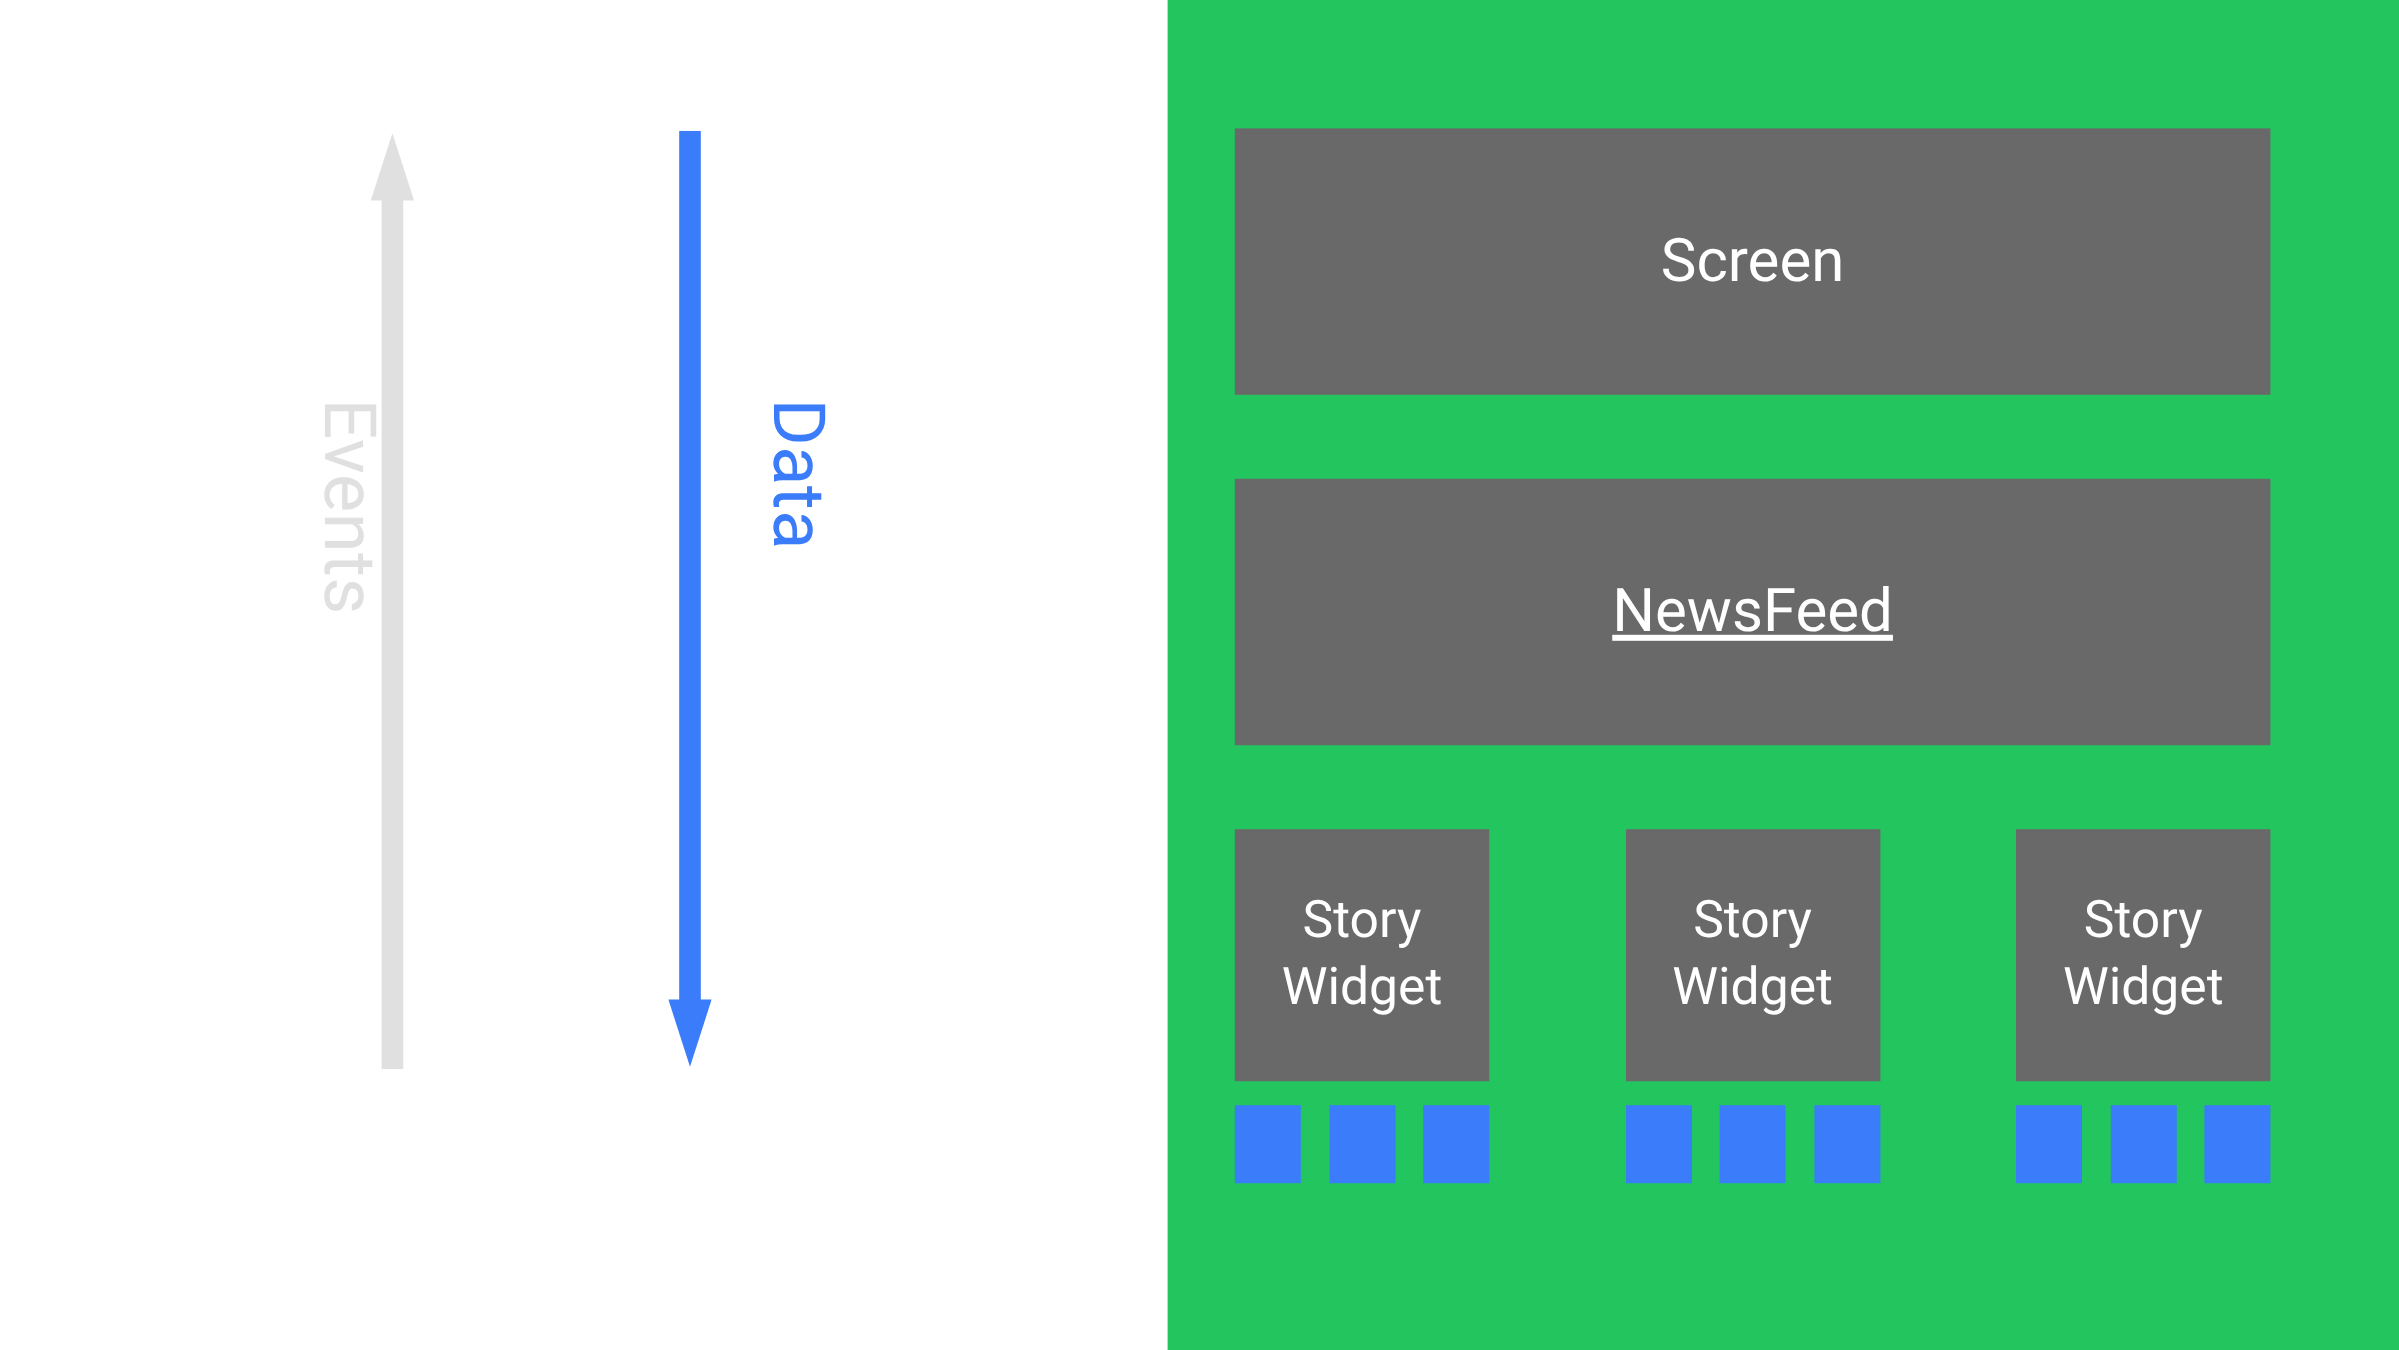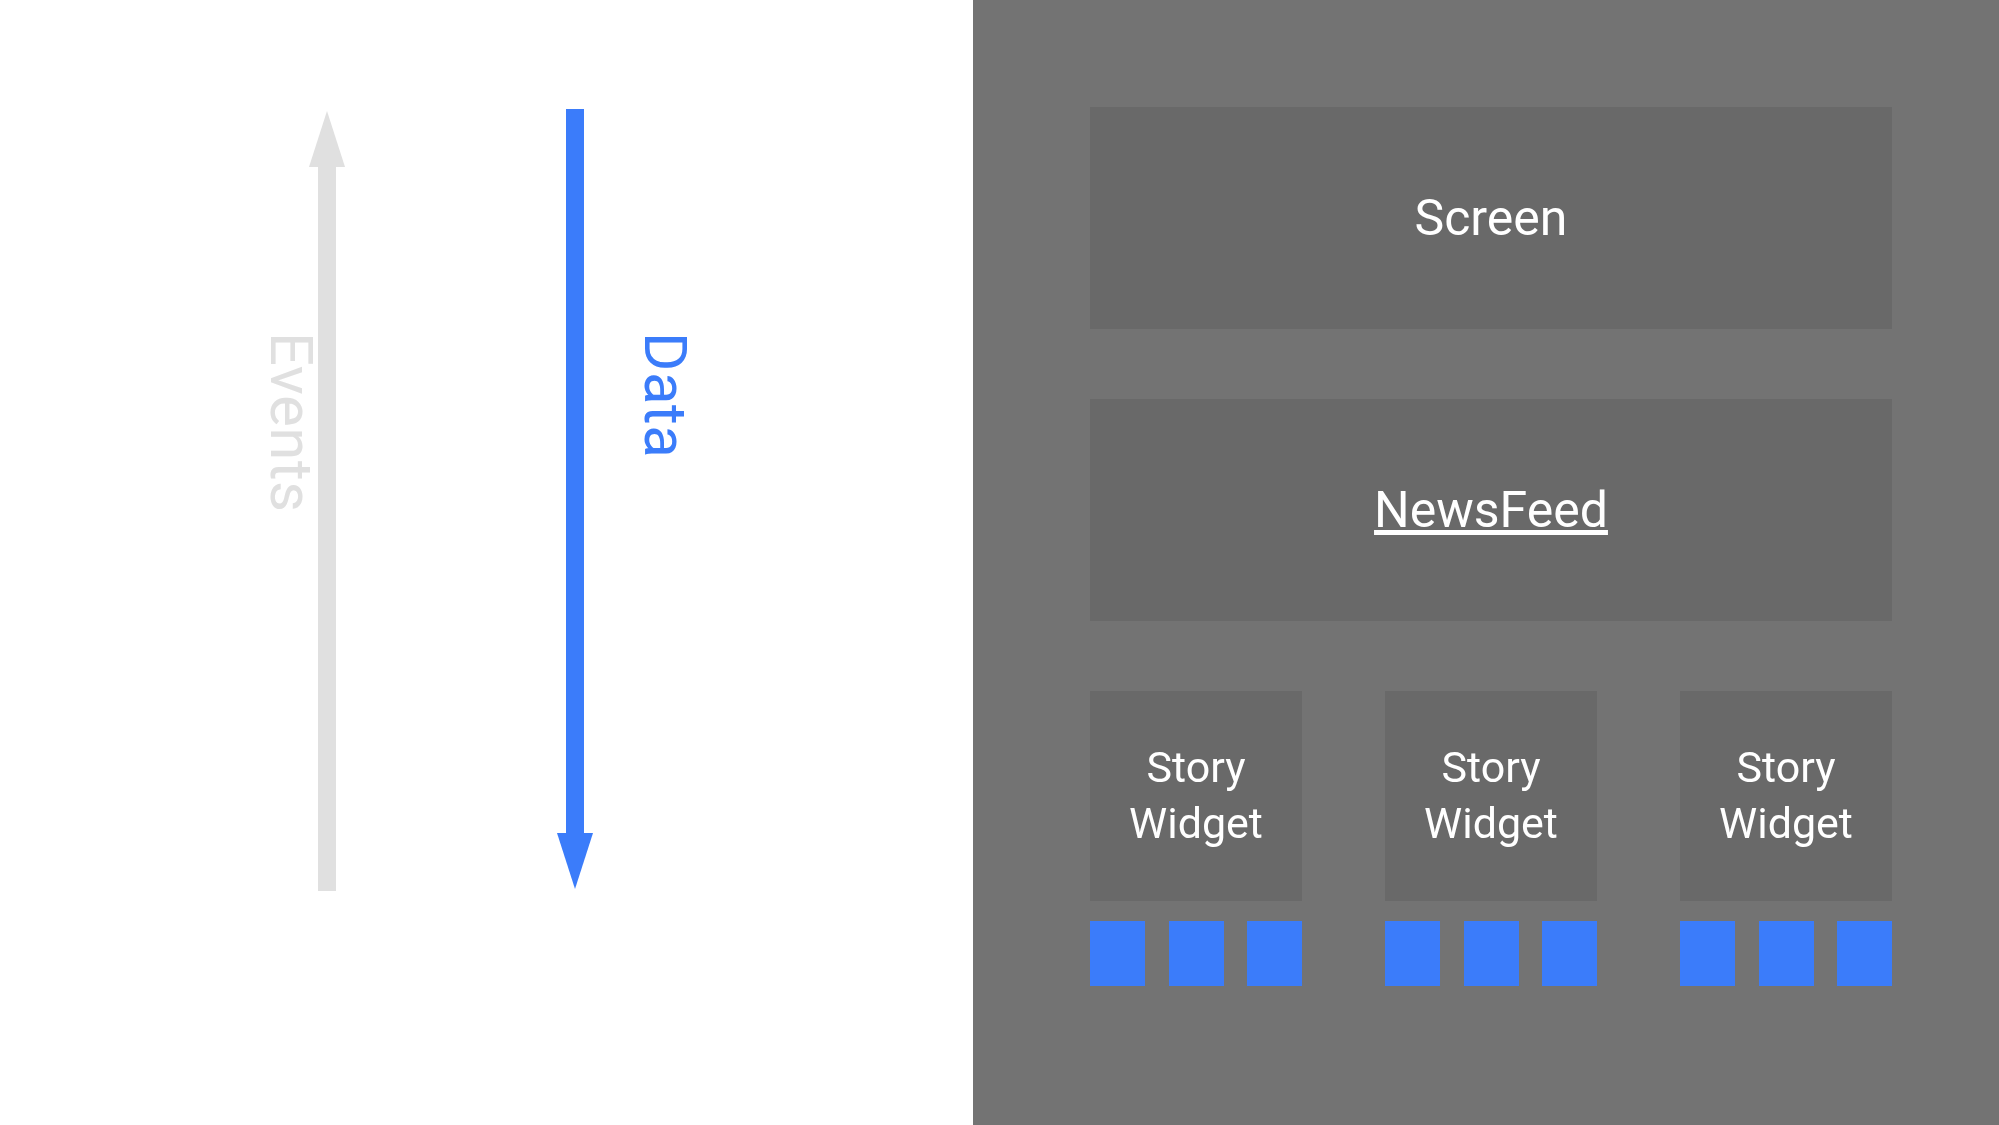--- a/index.html
+++ b/index.html
@@ -24,23 +24,23 @@
     .left-panel {
       width: 973px;
       height: 100%;
       background: #ffffff;
       position: relative;
     }
     
     .right-panel {
       flex: 1;
       height: 100%;
-      background: #737373;
+      background: #22c55e;
       position: relative;
-      padding: 107px 107px 0 117px;
+      padding: 107px 107px 0 56px;
     }
     
     
     .arrow-label {
       position: absolute;
       font-size: 60px;
       letter-spacing: 0.5px;
       writing-mode: vertical-rl;
       text-orientation: sideways;
     }

